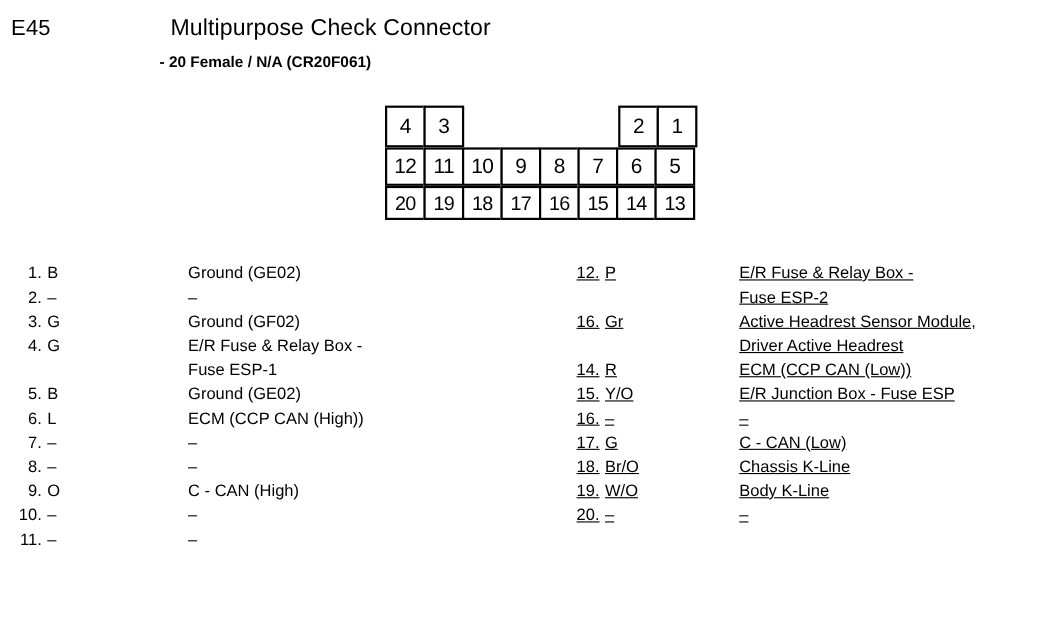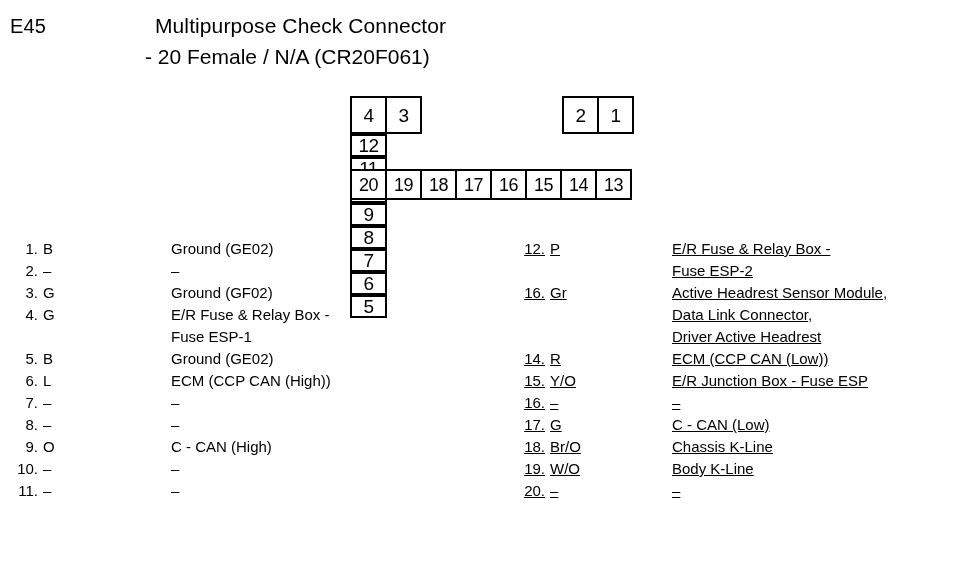--- a/index.html
+++ b/index.html
@@ -36,43 +36,43 @@
     top: 13px;
     font-size: 21px;
     line-height: 25px;
     letter-spacing: 0.1px;
     white-space: nowrap;
   }
   #connector-subtitle {
     position: absolute;
     left: 145px;
     top: 47px;
-    font-size: 21px;
+    font-size: 14px;
     line-height: 19px;
-    font-weight: normal;
+    font-weight: bold;
     white-space: nowrap;
     text-align: right;
   }
 
   
   #connector-diagram {
     position: absolute;
     left: 350px;
     top: 96px;
     width: 296px;
     height: 104px;
   }
   .pin-row {
     position: absolute;
     left: 0;
     display: flex;
     height: 35px;
   }
   #pin-row-top    { top: 0px;  height: 38px; }
-  #pin-row-middle { top: 38px; height: 35px; flex-direction: column; }
+  #pin-row-middle { top: 38px; height: 35px; }
   #pin-row-bottom { top: 73px; height: 31px; }
 
   .pin-cell {
     width: 37px;
     box-sizing: border-box;
     border: 2px solid #000000;
     margin-right: -2px;
     background: #ffffff;
     display: flex;
     align-items: center;
@@ -257,21 +257,20 @@
       <div class="pin-desc">
         <span class="pin-desc-line">E/R Fuse &amp; Relay Box -</span>
         <span class="pin-desc-line">Fuse ESP-2</span>
       </div>
     </div>
     <div class="pin-entry">
       <div class="pin-number">16.</div>
       <div class="pin-color">Gr</div>
       <div class="pin-desc">
         <span class="pin-desc-line">Active Headrest Sensor Module,</span>
-        <span class="pin-desc-line">Data Link Connector,</span>
         <span class="pin-desc-line">Driver Active Headrest</span>
       </div>
     </div>
     <div class="pin-entry">
       <div class="pin-number">14.</div>
       <div class="pin-color">R</div>
       <div class="pin-desc">
         <span class="pin-desc-line">ECM (CCP CAN (Low))</span>
       </div>
     </div>

